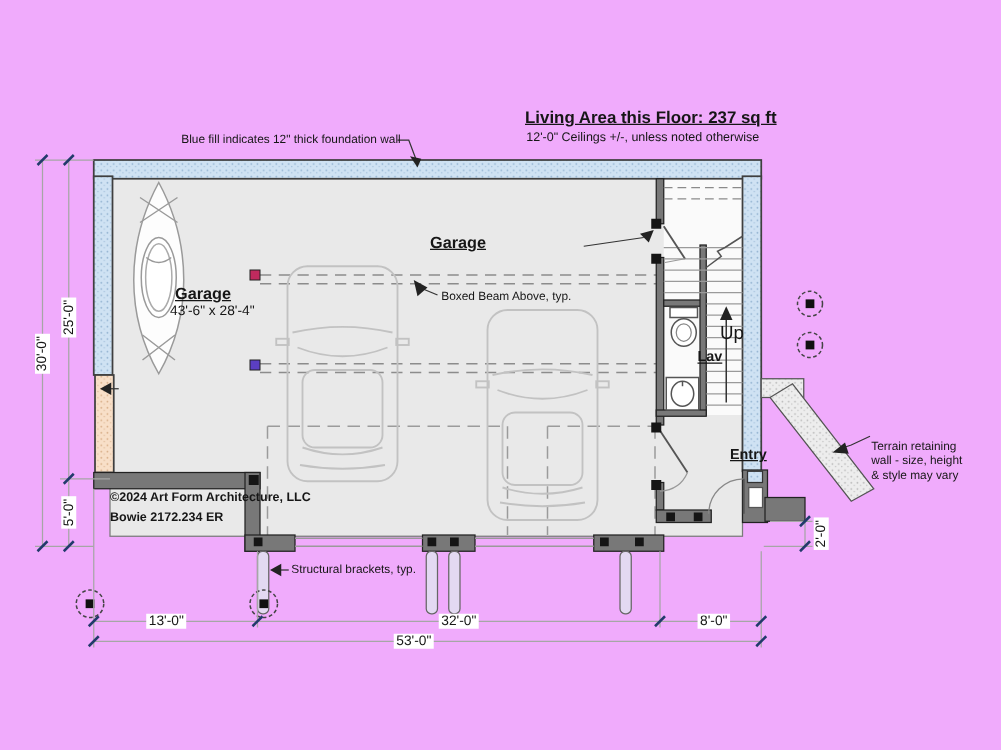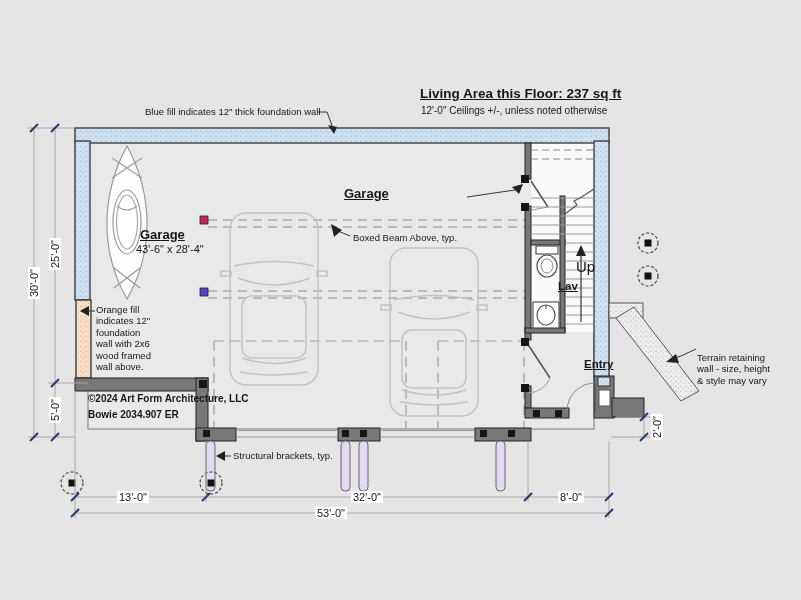--- a/index.html
+++ b/index.html
@@ -1,16 +1,16 @@
 <!DOCTYPE html>
 <html><head>
 <meta charset="utf-8">
 <style>
   html,body{margin:0;padding:0;background:#fff;}
-  .canvas{position:relative;width:801px;height:600px;background:#e5e5e5;
+  .canvas{position:relative;width:801px;height:600px;background:#f0abfc;
           font-family:"Liberation Sans",sans-serif;overflow:hidden;}
   svg.plan{position:absolute;left:0;top:0;}
   .txt{position:absolute;color:#161616;}
   .note{font-size:9.5px;line-height:11.4px;white-space:pre-line;}
   .room{font-weight:bold;text-decoration:underline;font-size:13px;}
   .room.small{font-size:11.5px;margin-left:21px;}
   .plainlbl{font-size:15px;}
   .dim{font-size:11px;background:#fff;padding:0 2px;transform:translate(-50%,-50%);
        white-space:nowrap;}
   .dim.vert{transform:translate(-50%,-50%) rotate(-90deg);}
@@ -271,39 +271,33 @@
 <div class="txt note" style="left:145px;top:106px;">Blue fill indicates 12" thick foundation wall</div>
 
 
 <div class="txt room" style="left:140px;top:227px;">Garage</div>
 <div class="txt sizelbl" style="left:136px;top:243px;">43'-6" x 28'-4"</div>
 
 <div class="txt room" style="left:344px;top:186px;">Garage</div>
 
 <div class="txt note" style="left:353px;top:232px;">Boxed Beam Above, typ.</div>
 
-<div class="txt note" style="left:96px;top:304px;width:68px;">Orange fill
-indicates 12"
-foundation
-wall with 2x6
-wood framed
-wall above.</div>
 
 <div class="txt room small" style="left:537px;top:280px;">Lav</div>
 <div class="txt room small" style="left:563px;top:358px;">Entry</div>
 <div class="txt plainlbl" style="left:576px;top:258px;">Up</div>
 
 <div class="txt note" style="left:233px;top:450px;">Structural brackets, typ.</div>
 
 <div class="txt note" style="left:697px;top:352px;width:100px;">Terrain retaining
 wall - size, height
 &amp; style may vary</div>
 
 <div class="txt copy" style="left:88px;top:391px;">©2024 Art Form Architecture, LLC</div>
-<div class="txt copy" style="left:88px;top:407px;">Bowie 2034.907 ER</div>
+<div class="txt copy" style="left:88px;top:407px;">Bowie 2172.234 ER</div>
 
 <div class="txt dim vert" style="left:34px;top:283px;">30'-0"</div>
 <div class="txt dim vert" style="left:55px;top:254px;">25'-0"</div>
 <div class="txt dim vert" style="left:55px;top:410px;">5'-0"</div>
 <div class="txt dim" style="left:133px;top:497px;">13'-0"</div>
 <div class="txt dim" style="left:367px;top:497px;">32'-0"</div>
 <div class="txt dim" style="left:571px;top:497px;">8'-0"</div>
 <div class="txt dim" style="left:331px;top:513px;">53'-0"</div>
 <div class="txt dim vert" style="left:657px;top:427px;">2'-0"</div>
 

